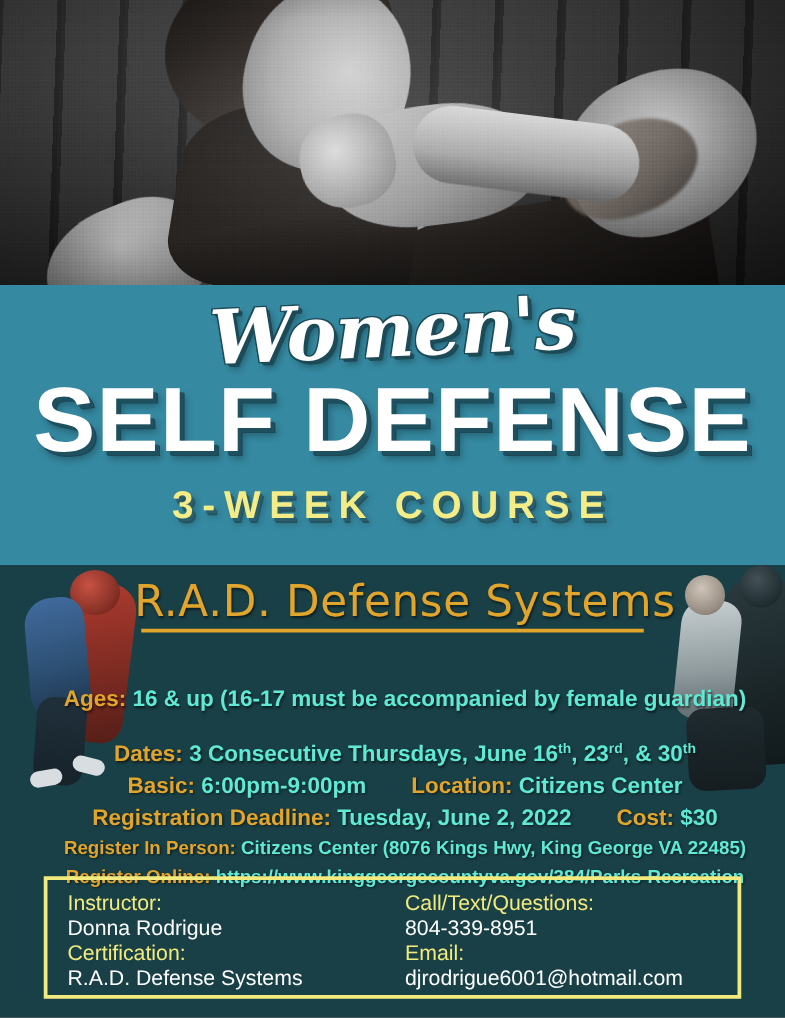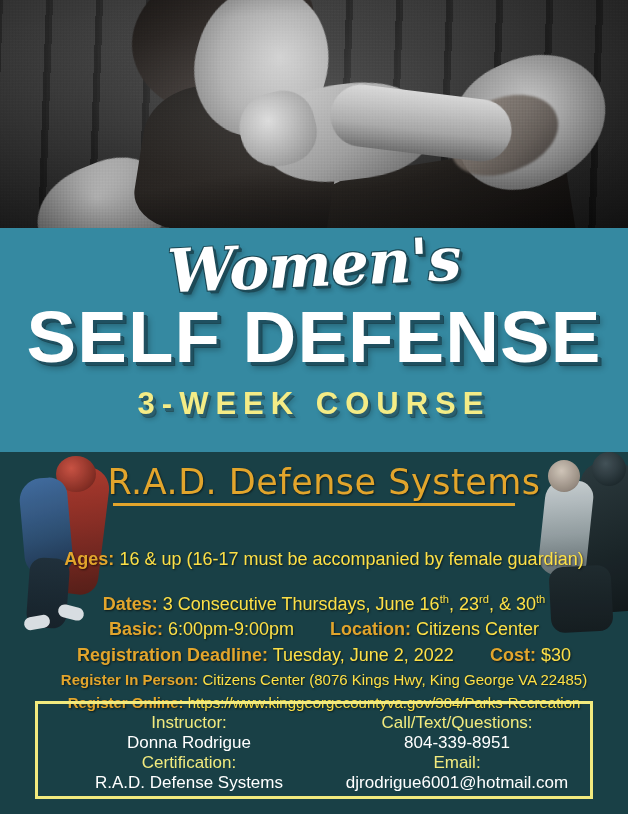--- a/index.html
+++ b/index.html
@@ -352,39 +352,38 @@
     font-family: "Liberation Sans", sans-serif;
     color: #ffffff;
   }
   .info-line {
     display: block;
     white-space: nowrap;
     margin: 0;
     text-shadow: 1px 1px 2px rgba(0,0,0,0.6);
   }
   .lbl { color: #e2a52c; font-weight: bold; }
-  .val { color: #fde047; font-weight: normal; }
+  .val { color: #5eead4; font-weight: bold; }
   .l1 { font-size: 18px; line-height: 24px; }
   .l2 { font-size: 18px; line-height: 24px; margin-top: 16px; }
   .l3 { font-size: 18px; line-height: 26px; }
   .l4 { font-size: 18px; line-height: 26px; }
   .l5 { font-size: 15px; line-height: 24px; }
   .l6 { font-size: 15px; line-height: 22px; }
   .gap { display: inline-block; width: 26px; }
   sup { font-size: 0.62em; vertical-align: super; }
 
   
   .contact-box {
     position: absolute;
     left: 35px; top: 249px;
     width: 558px; height: 98px;
     border: 3px solid #f2ea7e;
     box-sizing: border-box;
     padding: 9px 0 0 16px;
-    text-align: center;
   }
   .contact-grid {
     display: grid;
     grid-template-columns: 270px auto;
     grid-template-rows: repeat(4, 20px);
     align-content: start;
   }
   .c-head {
     color: #f2ea7e;
     font-family: "Liberation Sans", sans-serif;

